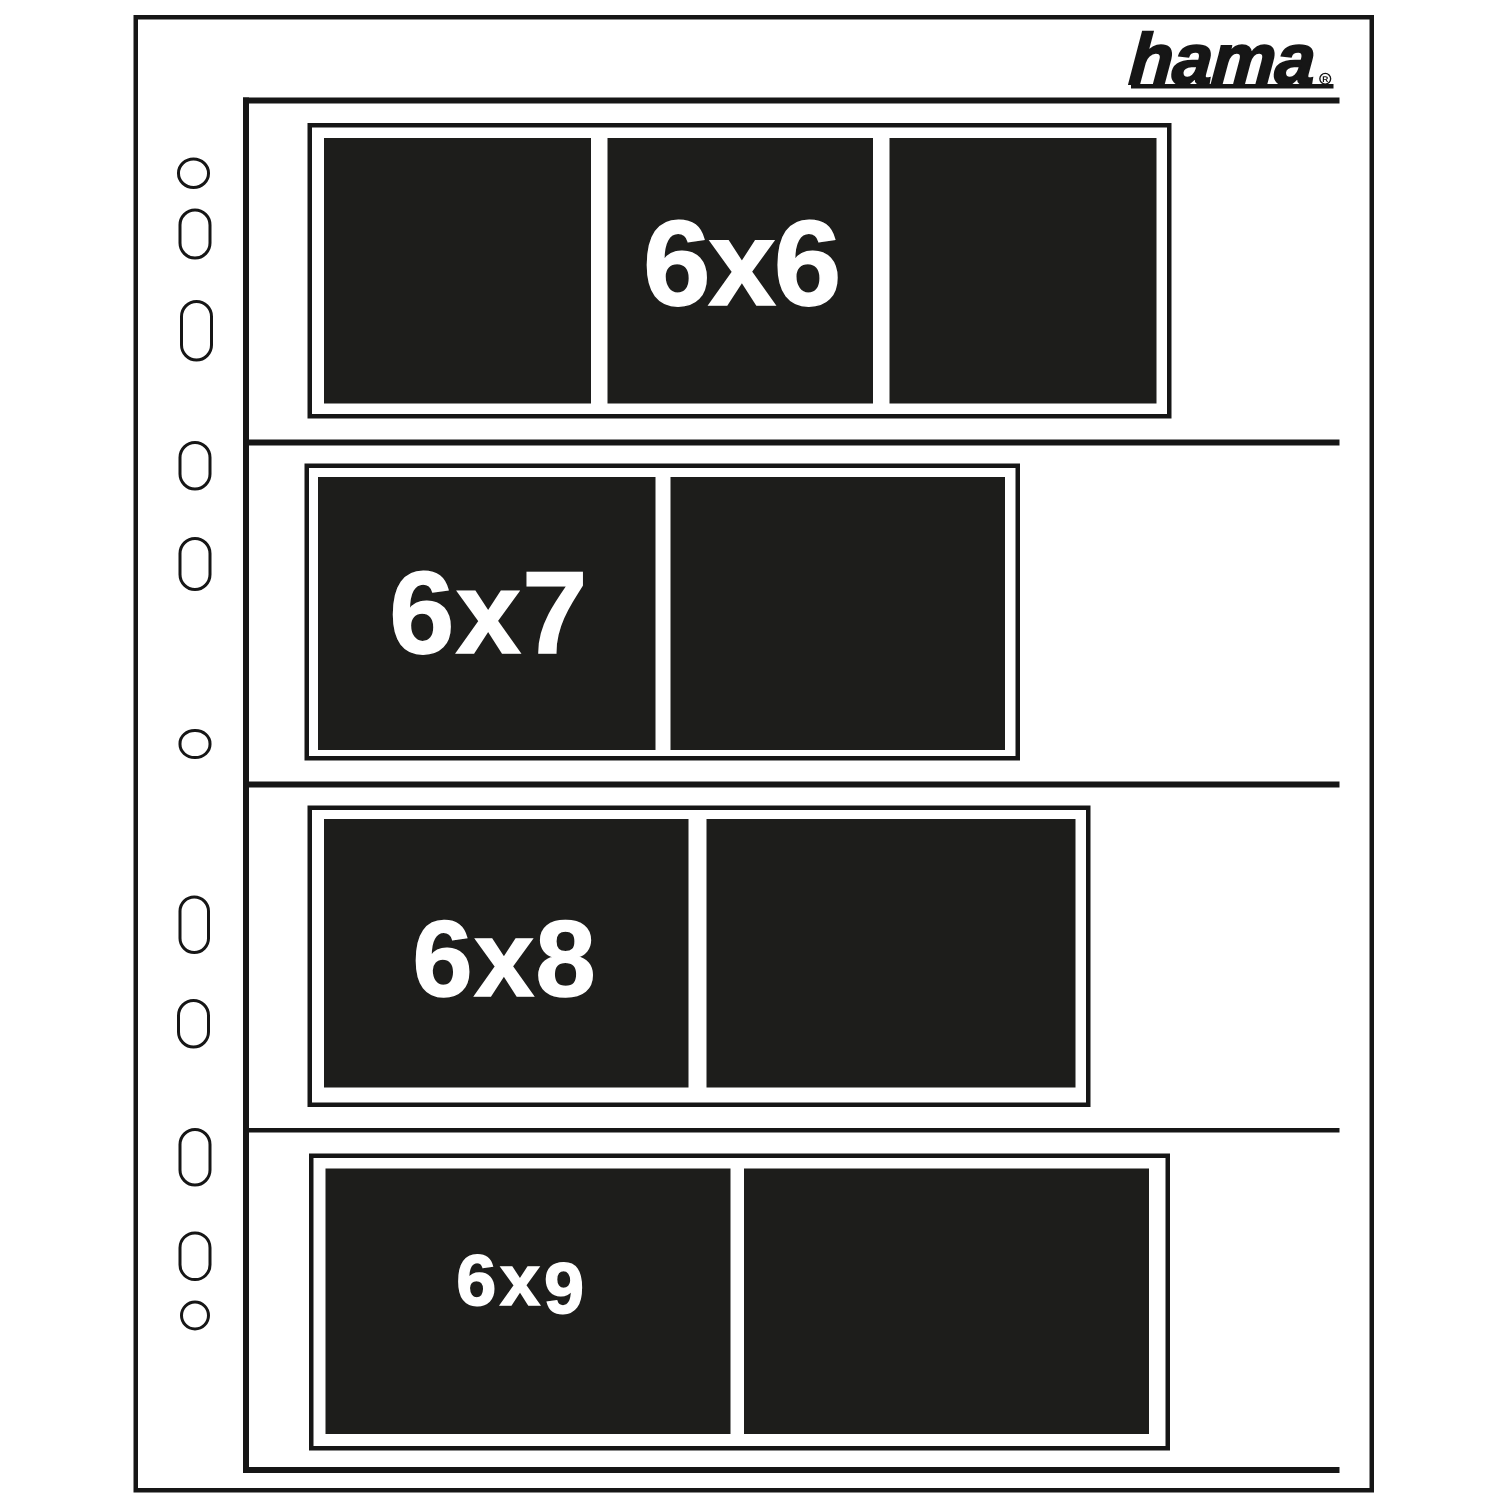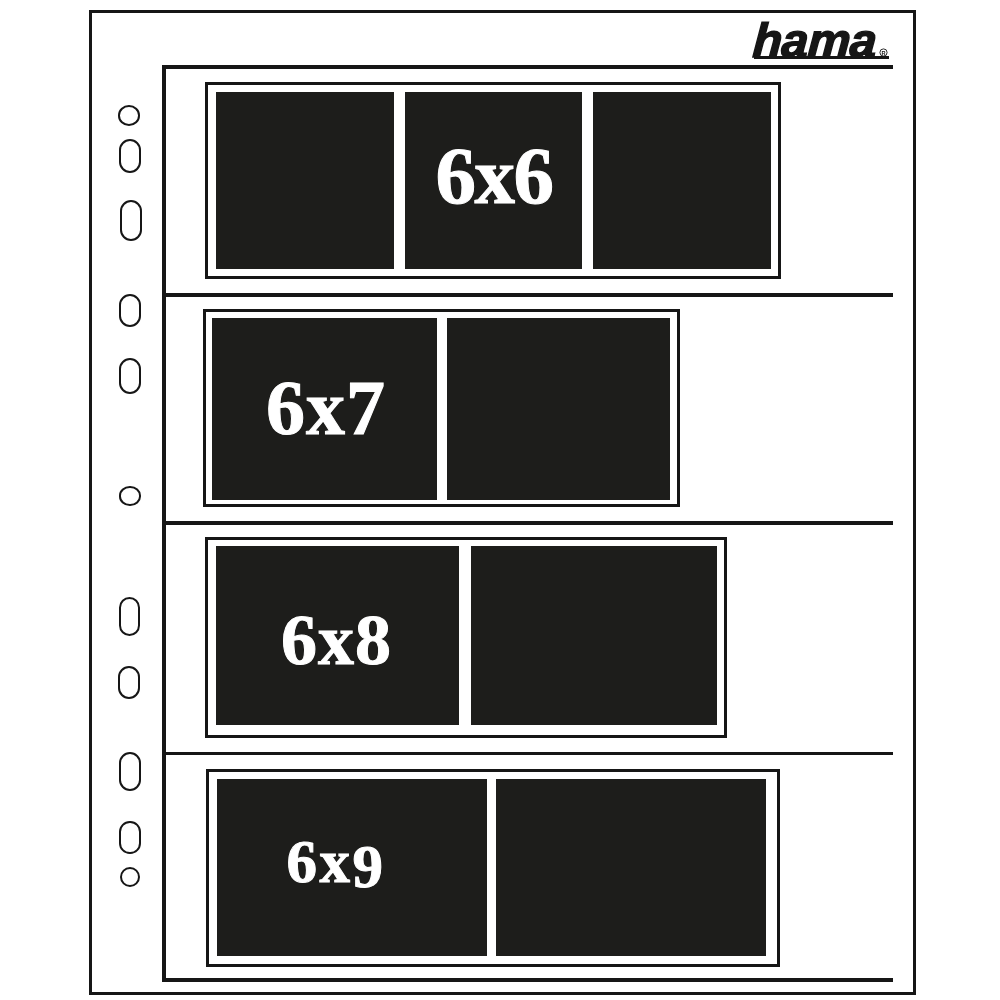--- a/index.html
+++ b/index.html
@@ -1,20 +1,20 @@
 <!DOCTYPE html>
 <html><head>
 <meta charset="utf-8">
 <style>
   html,body{margin:0;padding:0;width:1000px;height:1000px;background:#ffffff;}
   body{position:relative;font-family:"Liberation Sans",sans-serif;}
   .abs{position:absolute;box-sizing:border-box;}
   .hole{position:absolute;box-sizing:border-box;border:2.3px solid #161616;background:#fff;}
   .frame{position:absolute;background:#1d1d1b;}
-  .lbl{position:absolute;color:#fff;font-weight:bold;font-size:75px;line-height:1;letter-spacing:0px;white-space:nowrap;transform:translateX(-50%);font-family:Liberation Serif, serif;-webkit-text-stroke:1px #fff;}
+  .lbl{position:absolute;color:#fff;font-weight:bold;font-size:75px;line-height:1;letter-spacing:0px;white-space:nowrap;transform:translateX(-50%);-webkit-text-stroke:1px #fff;}
   .line{position:absolute;background:#161616;}
 </style>
 </head>
 <body>
 
 <div class="abs" style="left:89px;top:10px;width:827px;height:985px;border:3.5px solid #161616;background:#fff;"></div>
 
 <div class="hole" style="left:118.4px;top:105px;width:22px;height:20.7px;border-radius:50%;"></div>
 
 <div class="hole" style="left:118.7px;top:139.3px;width:22.1px;height:34px;border-radius:11px;"></div>
@@ -79,13 +79,13 @@
 <div class="frame" style="left:471px;top:546px;width:245.5px;height:178.5px;"></div>
 
 <div class="lbl" style="left:336.5px;top:603.5px;font-size:72px;letter-spacing:1px;">6x8</div>
 
 <div class="abs" style="left:205.5px;top:768.5px;width:574px;height:198px;border:3.5px solid #161616;background:#fff;"></div>
 
 <div class="frame" style="left:217px;top:778.5px;width:270px;height:177.5px;"></div>
 
 <div class="frame" style="left:496px;top:778.5px;width:269.5px;height:177.5px;"></div>
 
-<div class="lbl" style="left:336px;top:831px;font-size:61px;letter-spacing:2.5px;">6x<span style="position:relative;top:5px;">9</span></div>
+<div class="lbl" style="left:348px;top:831px;font-size:48px;letter-spacing:2.5px;">6x<span style="position:relative;top:5px;">9</span></div>
 
 </body></html>

